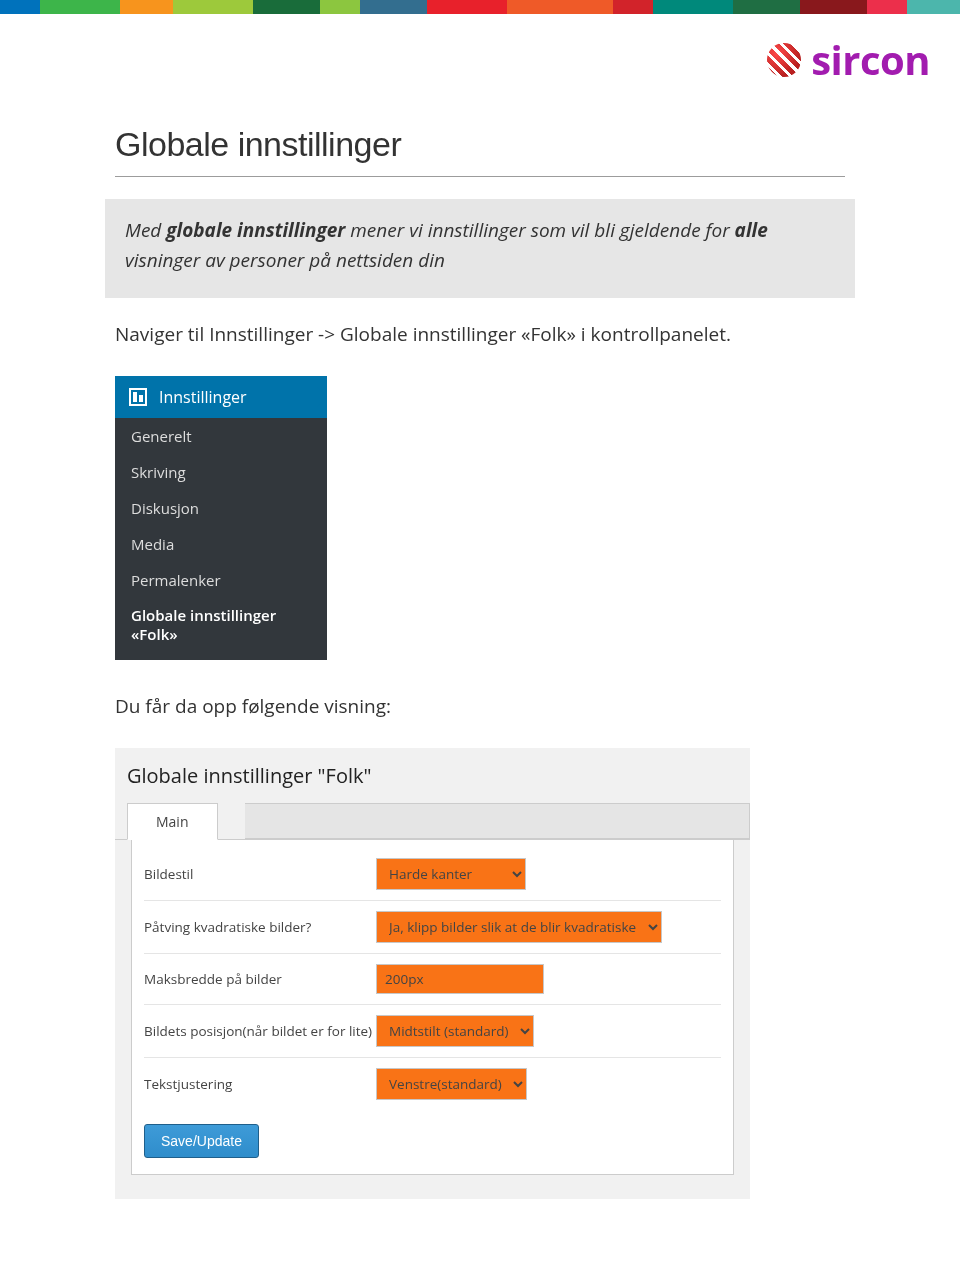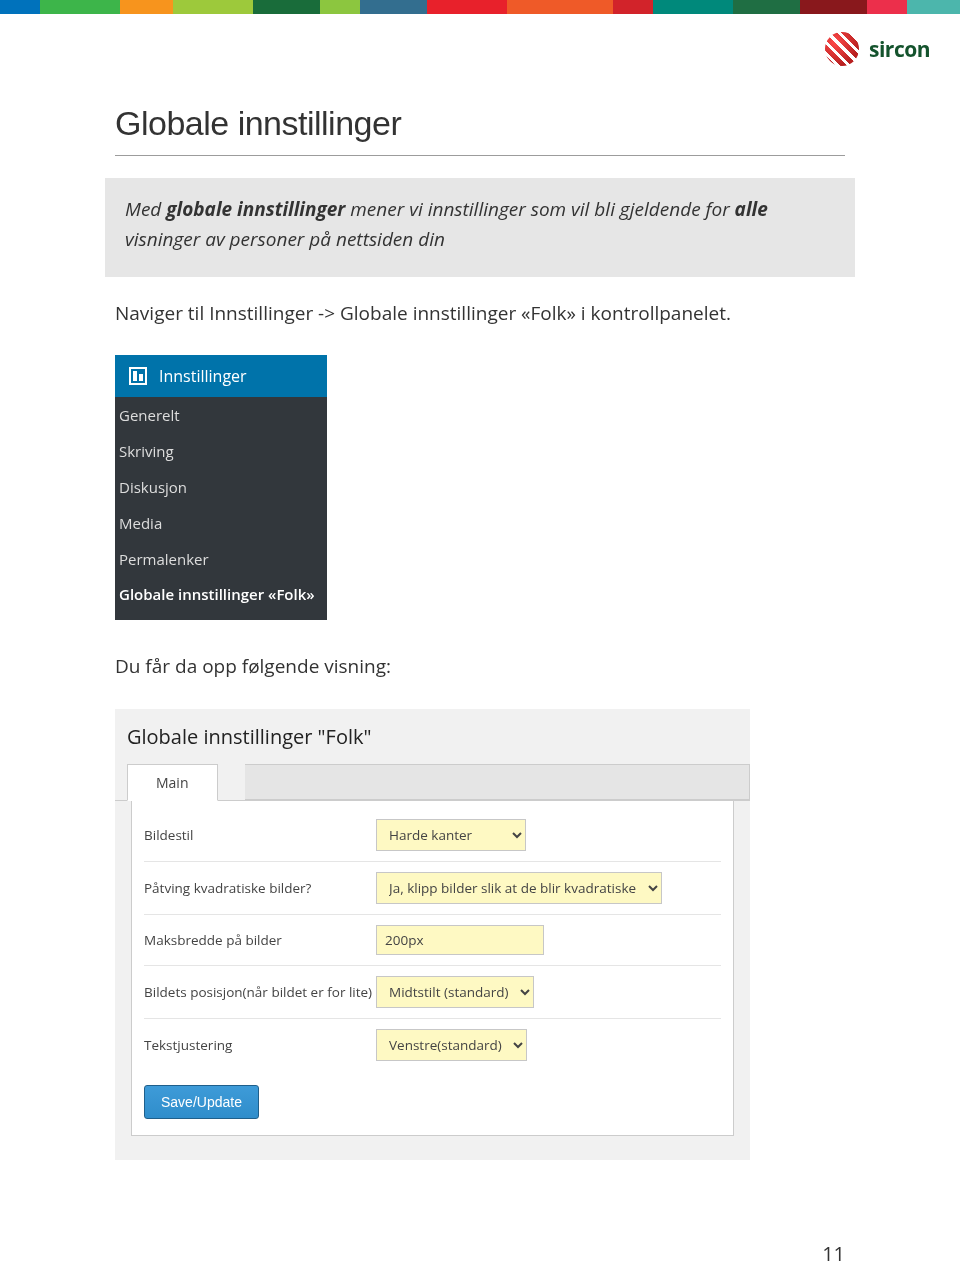--- a/index.html
+++ b/index.html
@@ -30,23 +30,23 @@
     width: 34px;
     height: 34px;
     border-radius: 50%;
     background:
       repeating-linear-gradient(45deg, #fff 0 3px, transparent 3px 8px),
       radial-gradient(circle at 30% 30%, #ff4a4a, #b82020 70%);
     background-blend-mode: screen, normal;
     margin-right: 10px;
   }
   .logo-text {
-    font-size: 21px;
+    font-size: 40px;
     font-weight: 700;
-    color: #14532d;
+    color: #a21caf;
     letter-spacing: -0.5px;
   }
 
   .page {
     padding: 0 115px 40px 115px;
   }
 
   h1.title {
     font-size: 34px;
     font-weight: 400;
@@ -115,21 +115,21 @@
     content: "";
     position: absolute;
     background: #fff;
   }
   .wp-head .hicon::before { left:0; top:0; width:7px; height:7px; box-shadow: 10px 0 #fff, 0 10px #fff, 10px 10px #fff; opacity:0; }
   .wp-head .hicon { border:2px solid #fff; box-sizing:border-box; }
   .wp-head .hicon .bar1 { position:absolute; left:2px; top:2px; width:4px; height:10px; background:#fff; }
   .wp-head .hicon .bar2 { position:absolute; left:8px; top:5px; width:4px; height:7px; background:#fff; }
 
   .wp-item {
-    padding: 8px 4px;
+    padding: 8px 16px;
     color: #ddd;
     cursor: pointer;
   }
   .wp-item.active {
     color: #fff;
     font-weight: 600;
     line-height: 1.25;
   }
 
   
@@ -185,21 +185,21 @@
     font-size: 13.5px;
     color: #444;
   }
   .row:last-of-type { border-bottom: none; }
   .row label { width: 232px; }
   select, input[type=text] {
     font-family: inherit;
     font-size: 13.5px;
     padding: 5px 8px;
     border: 1px solid #c7c7c7;
-    background: #fef9c3;
+    background: #f97316;
     color: #444;
   }
   select { min-width: 150px; }
   input[type=text] { width: 150px; }
   .wide { min-width: 275px; }
   .save-btn {
     display: inline-block;
     margin-top: 14px;
     background: #2f8dcb;
     background: linear-gradient(#3e9bd8, #2f8dcb);

